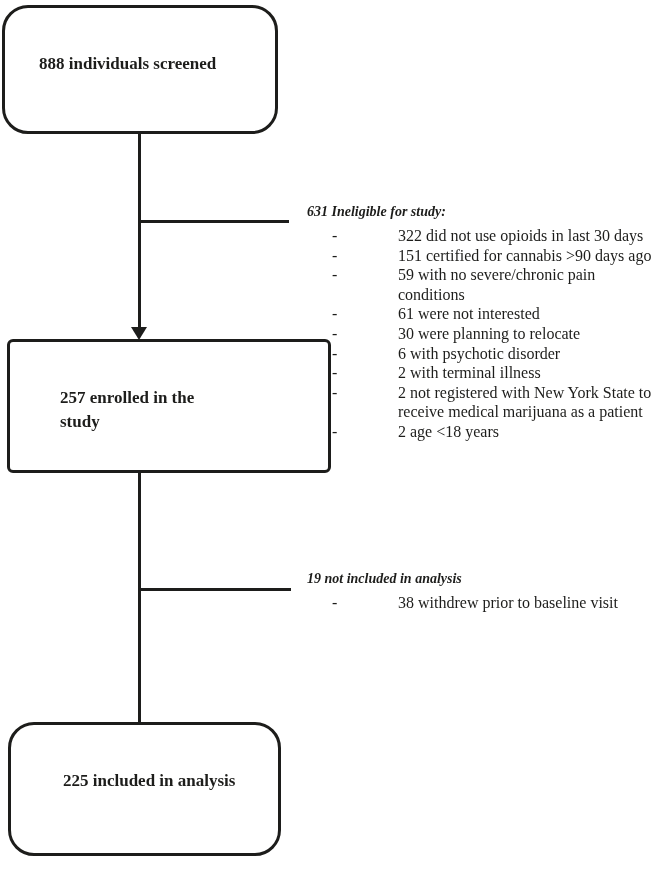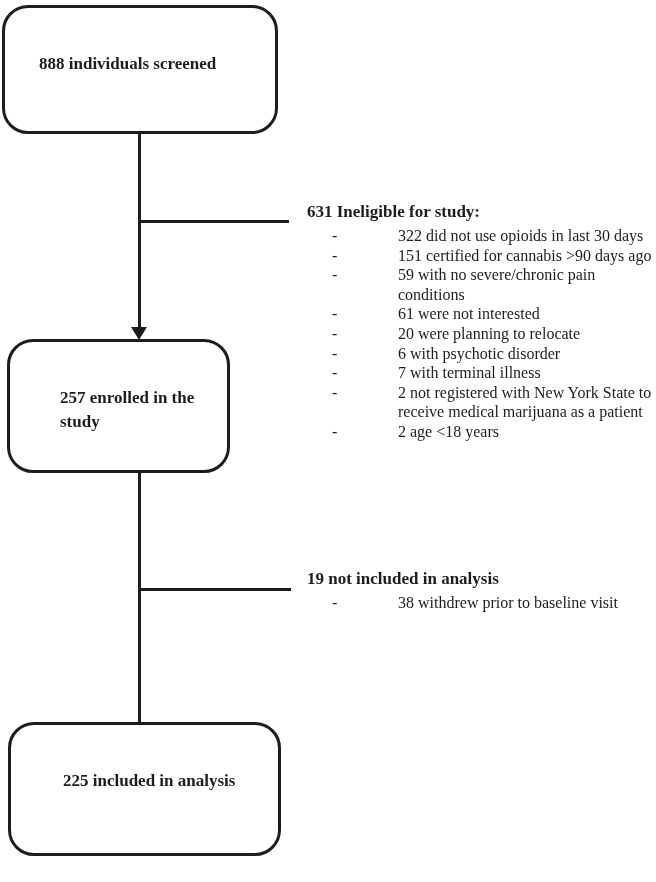--- a/index.html
+++ b/index.html
@@ -27,21 +27,21 @@
     position: absolute;
     font-weight: 700;
     font-size: 17px;
     line-height: 1.4;
     color: #1d1d1b;
     white-space: pre-line;
   }
   #box-screened { left: 2px; top: 5px; width: 276px; height: 129px; }
   #box-screened .box-label { left: 34px; top: 44px; }
 
-  #box-enrolled { left: 7px; top: 339px; width: 223px; height: 134px; }
+  #box-enrolled { left: 7px; top: 339px; width: 324px; height: 134px; border-radius: 6px; }
   #box-enrolled .box-label { left: 50px; top: 44px; width: 170px; }
 
   #box-analyzed { left: 8px; top: 722px; width: 273px; height: 134px; }
   #box-analyzed .box-label { left: 52px; top: 44px; }
 
   .vline {
     position: absolute;
     width: 3px;
     background: #1d1d1b;
   }
@@ -69,24 +69,25 @@
 
   .branch {
     position: absolute;
     width: 349px;
   }
   #branch-ineligible { left: 307px; top: 201px; }
   #branch-not-included { left: 307px; top: 568px; }
 
   .branch-title {
     font-weight: 700;
-    font-size: 17px;
+    font-size: 14px;
     line-height: 21px;
     margin-bottom: 4px;
     color: #1d1d1b;
+    font-style: italic;
   }
   .item {
     display: flex;
     font-size: 16px;
     line-height: 19.6px;
     color: #1d1d1b;
     gap: 40px;
   }
   .dash {
     flex: none;
@@ -123,29 +124,29 @@
     <div class="item">
       <span class="dash"></span>
       <span class="item-text">59 with no severe/chronic pain conditions</span>
     </div>
     <div class="item">
       <span class="dash"></span>
       <span class="item-text">61 were not interested</span>
     </div>
     <div class="item">
       <span class="dash"></span>
-      <span class="item-text">20 were planning to relocate</span>
+      <span class="item-text">30 were planning to relocate</span>
     </div>
     <div class="item">
       <span class="dash"></span>
       <span class="item-text">6 with psychotic disorder</span>
     </div>
     <div class="item">
       <span class="dash"></span>
-      <span class="item-text">7 with terminal illness</span>
+      <span class="item-text">2 with terminal illness</span>
     </div>
     <div class="item">
       <span class="dash"></span>
       <span class="item-text">2 not registered with New York State to receive medical marijuana as a patient</span>
     </div>
     <div class="item">
       <span class="dash"></span>
       <span class="item-text">2 age &lt;18 years</span>
     </div>
   </div>

